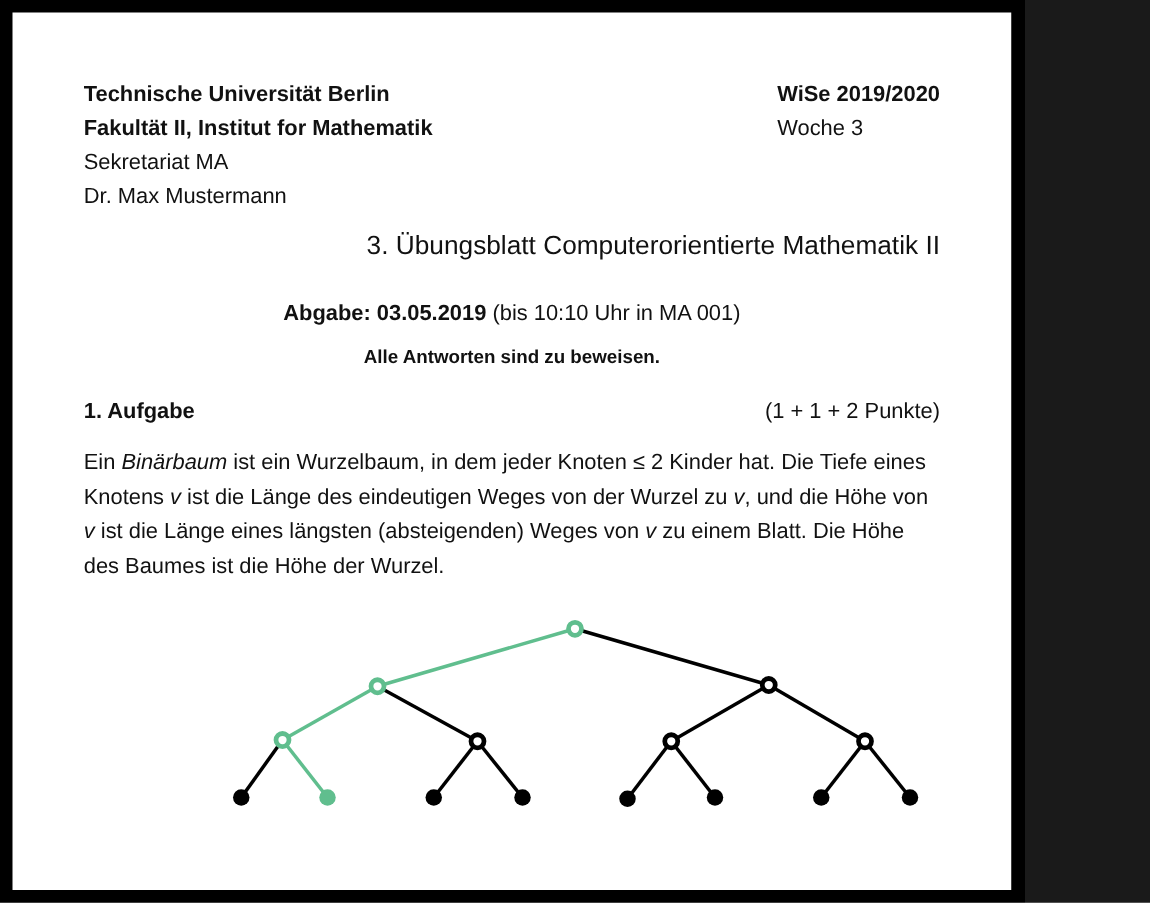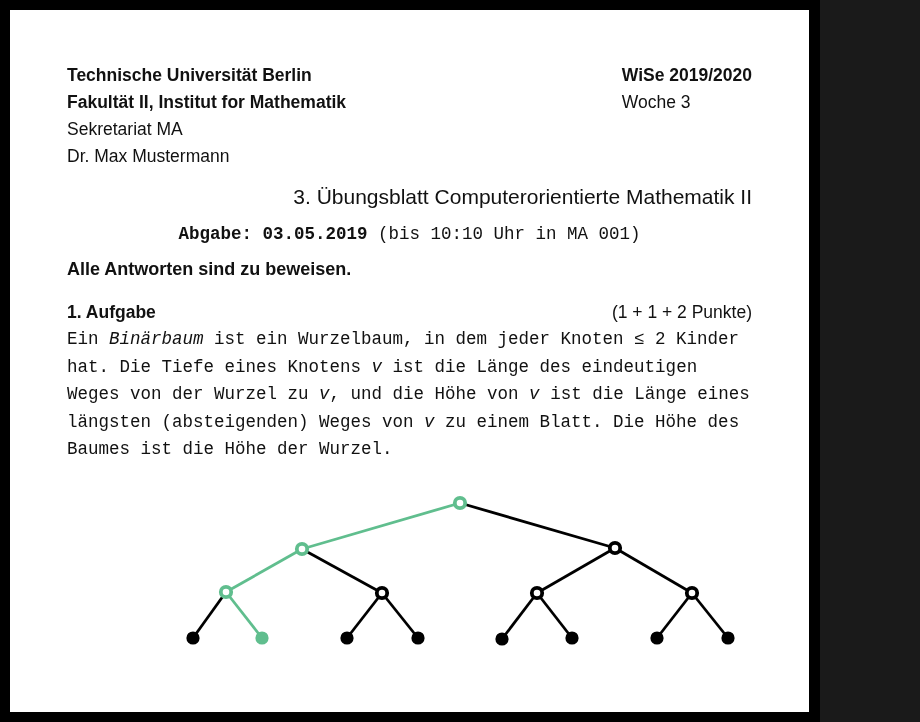--- a/index.html
+++ b/index.html
@@ -30,46 +30,45 @@
   .header-right { text-align: left; }
   .bold { font-weight: bold; }
   .sheet-title {
     margin-top: 12px;
     text-align: right;
     font-size: 21px;
     line-height: 30px;
     font-weight: normal;
   }
   .submission-line {
-    margin-top: 9px;
+    margin-top: 25px;
     text-align: center;
     font-size: 17.5px;
     line-height: 27px;
-    font-family: Liberation Mono, monospace;
   }
   .notice-line {
     margin-top: 8px;
-    text-align: left;
-    font-size: 18px;
+    text-align: center;
+    font-size: 15px;
     line-height: 27px;
     font-weight: bold;
   }
   .task-row {
     margin-top: 16px;
     display: flex;
     justify-content: space-between;
     font-size: 17.5px;
     line-height: 27px;
   }
   .task-label { font-weight: bold; }
   .task-paragraph {
+    margin-top: 14px;
     font-size: 17.5px;
     line-height: 27.5px;
     text-align: left;
-    font-family: Liberation Mono, monospace;
   }
   .it { font-style: italic; }
   .tree-svg {
     position: absolute;
     left: 140px;
     top: 475px;
     width: 640px;
     height: 190px;
   }
 </style>

